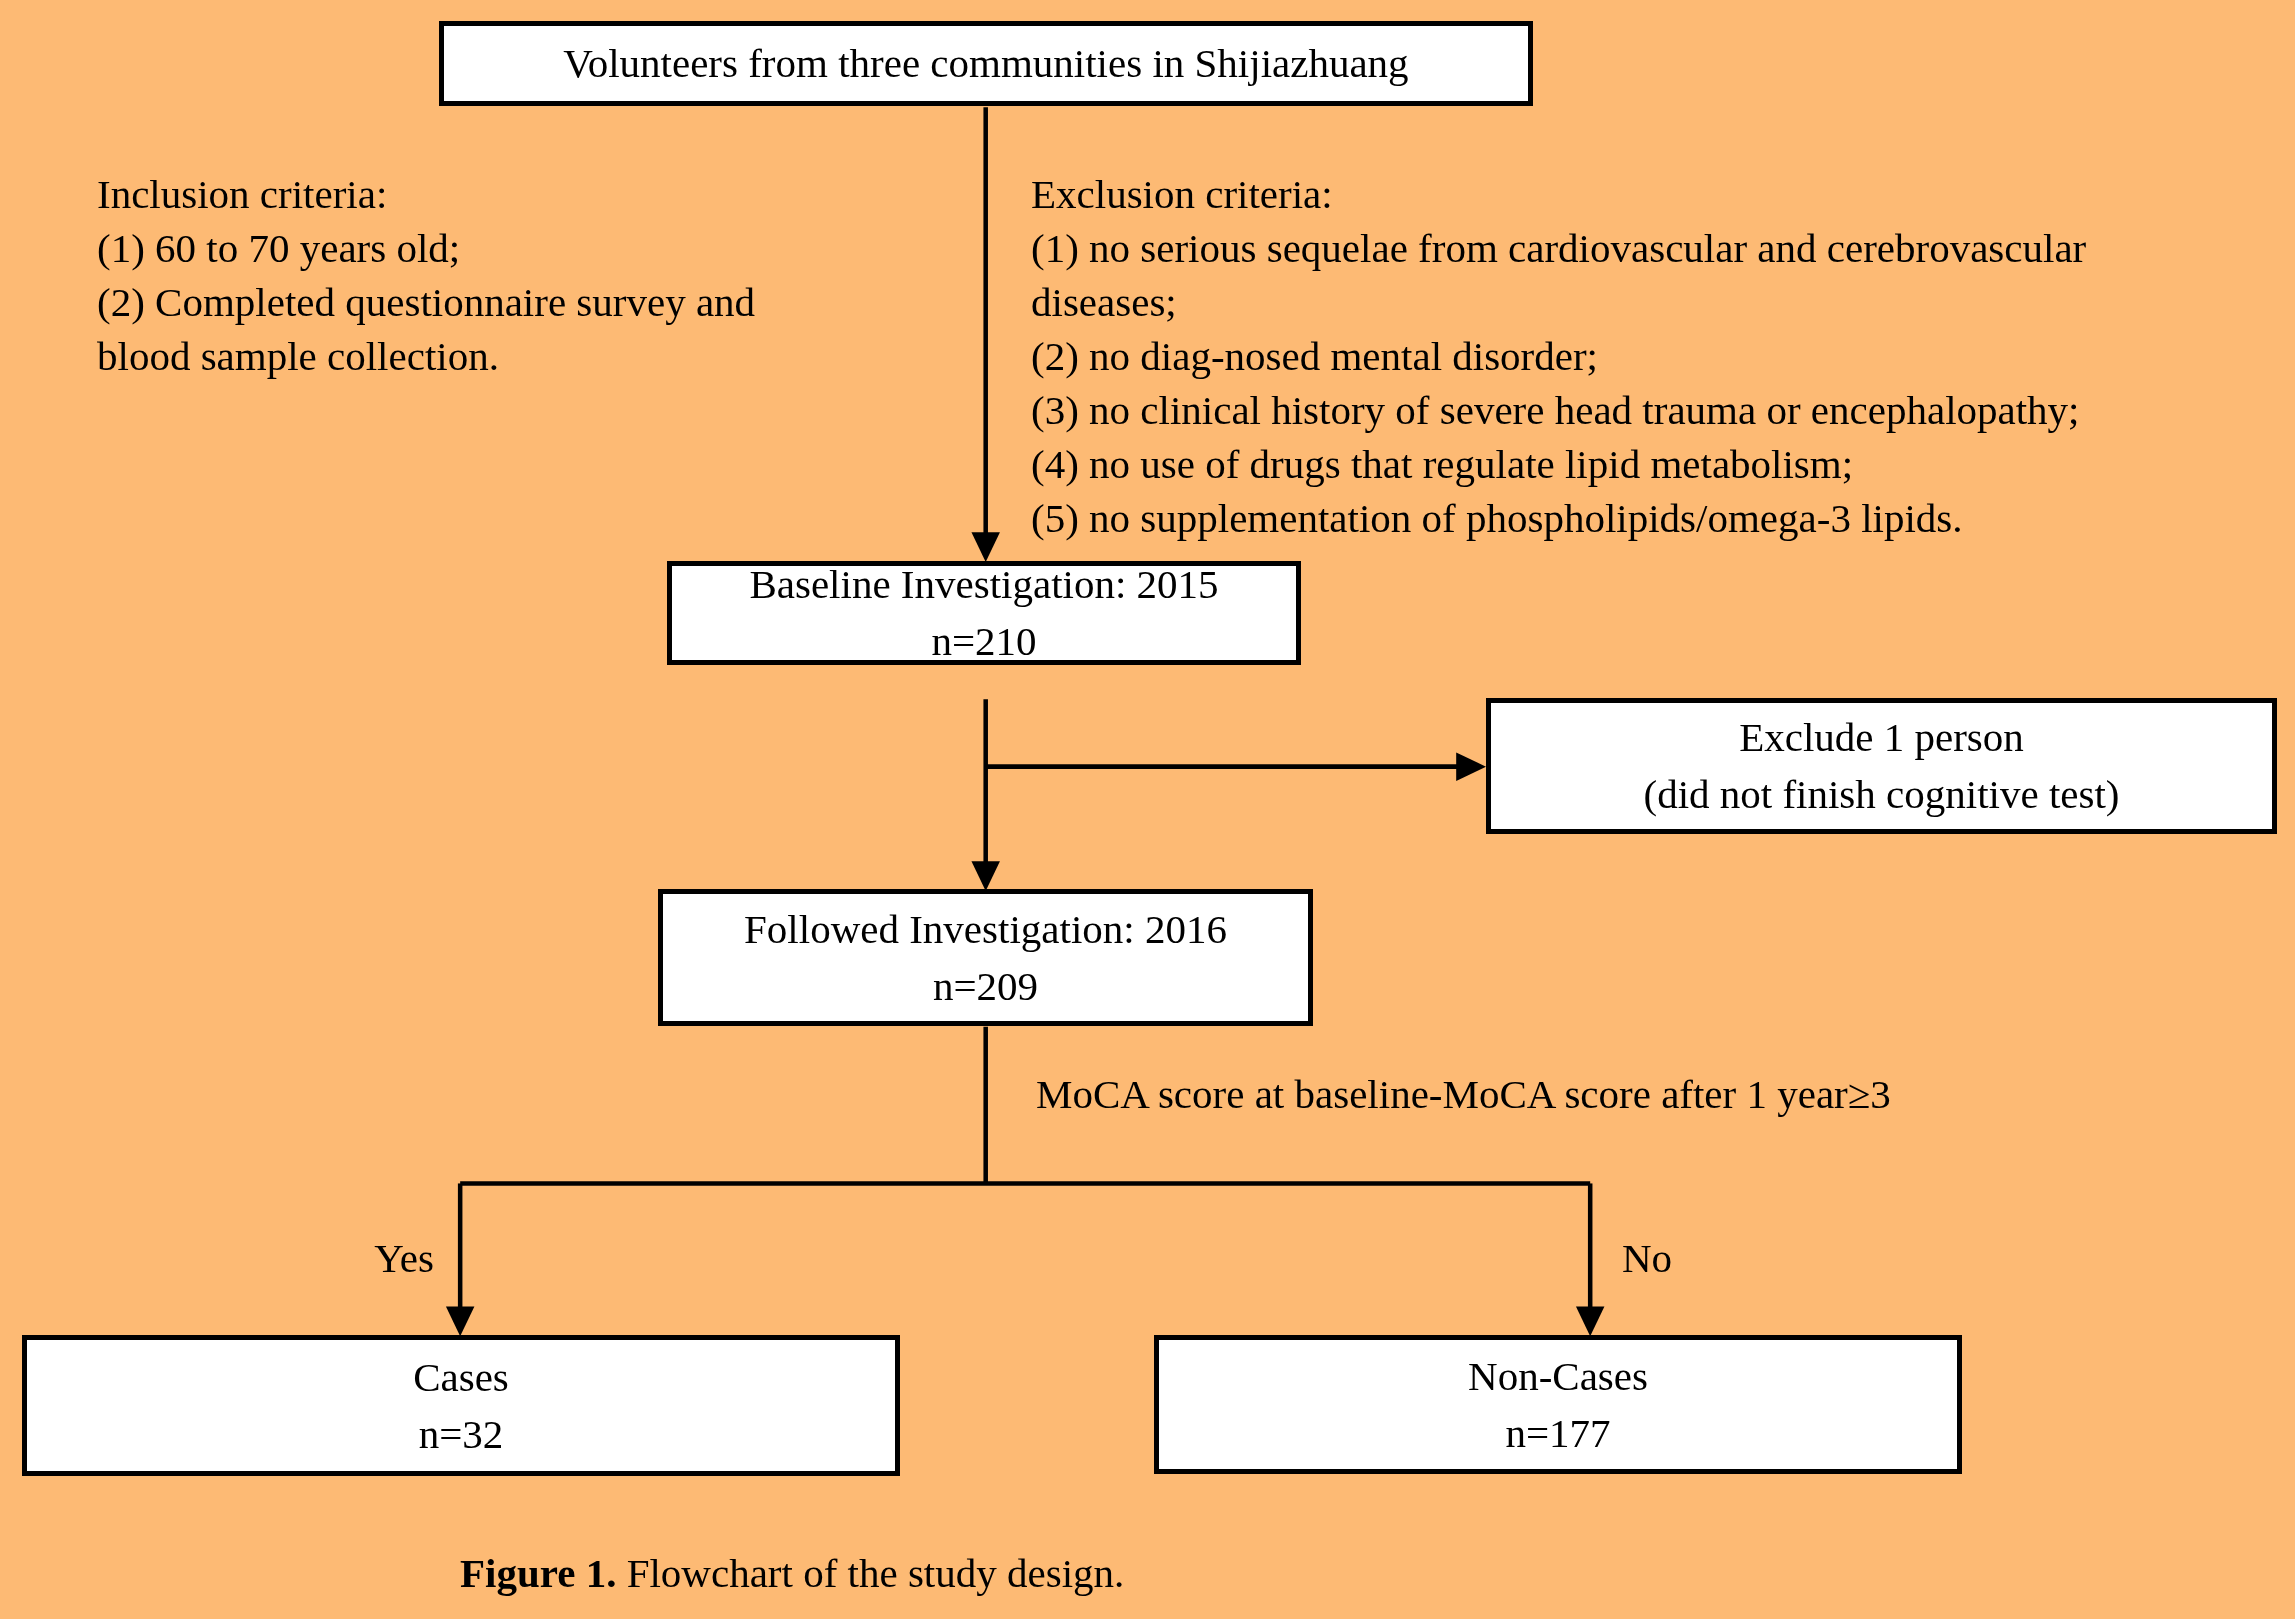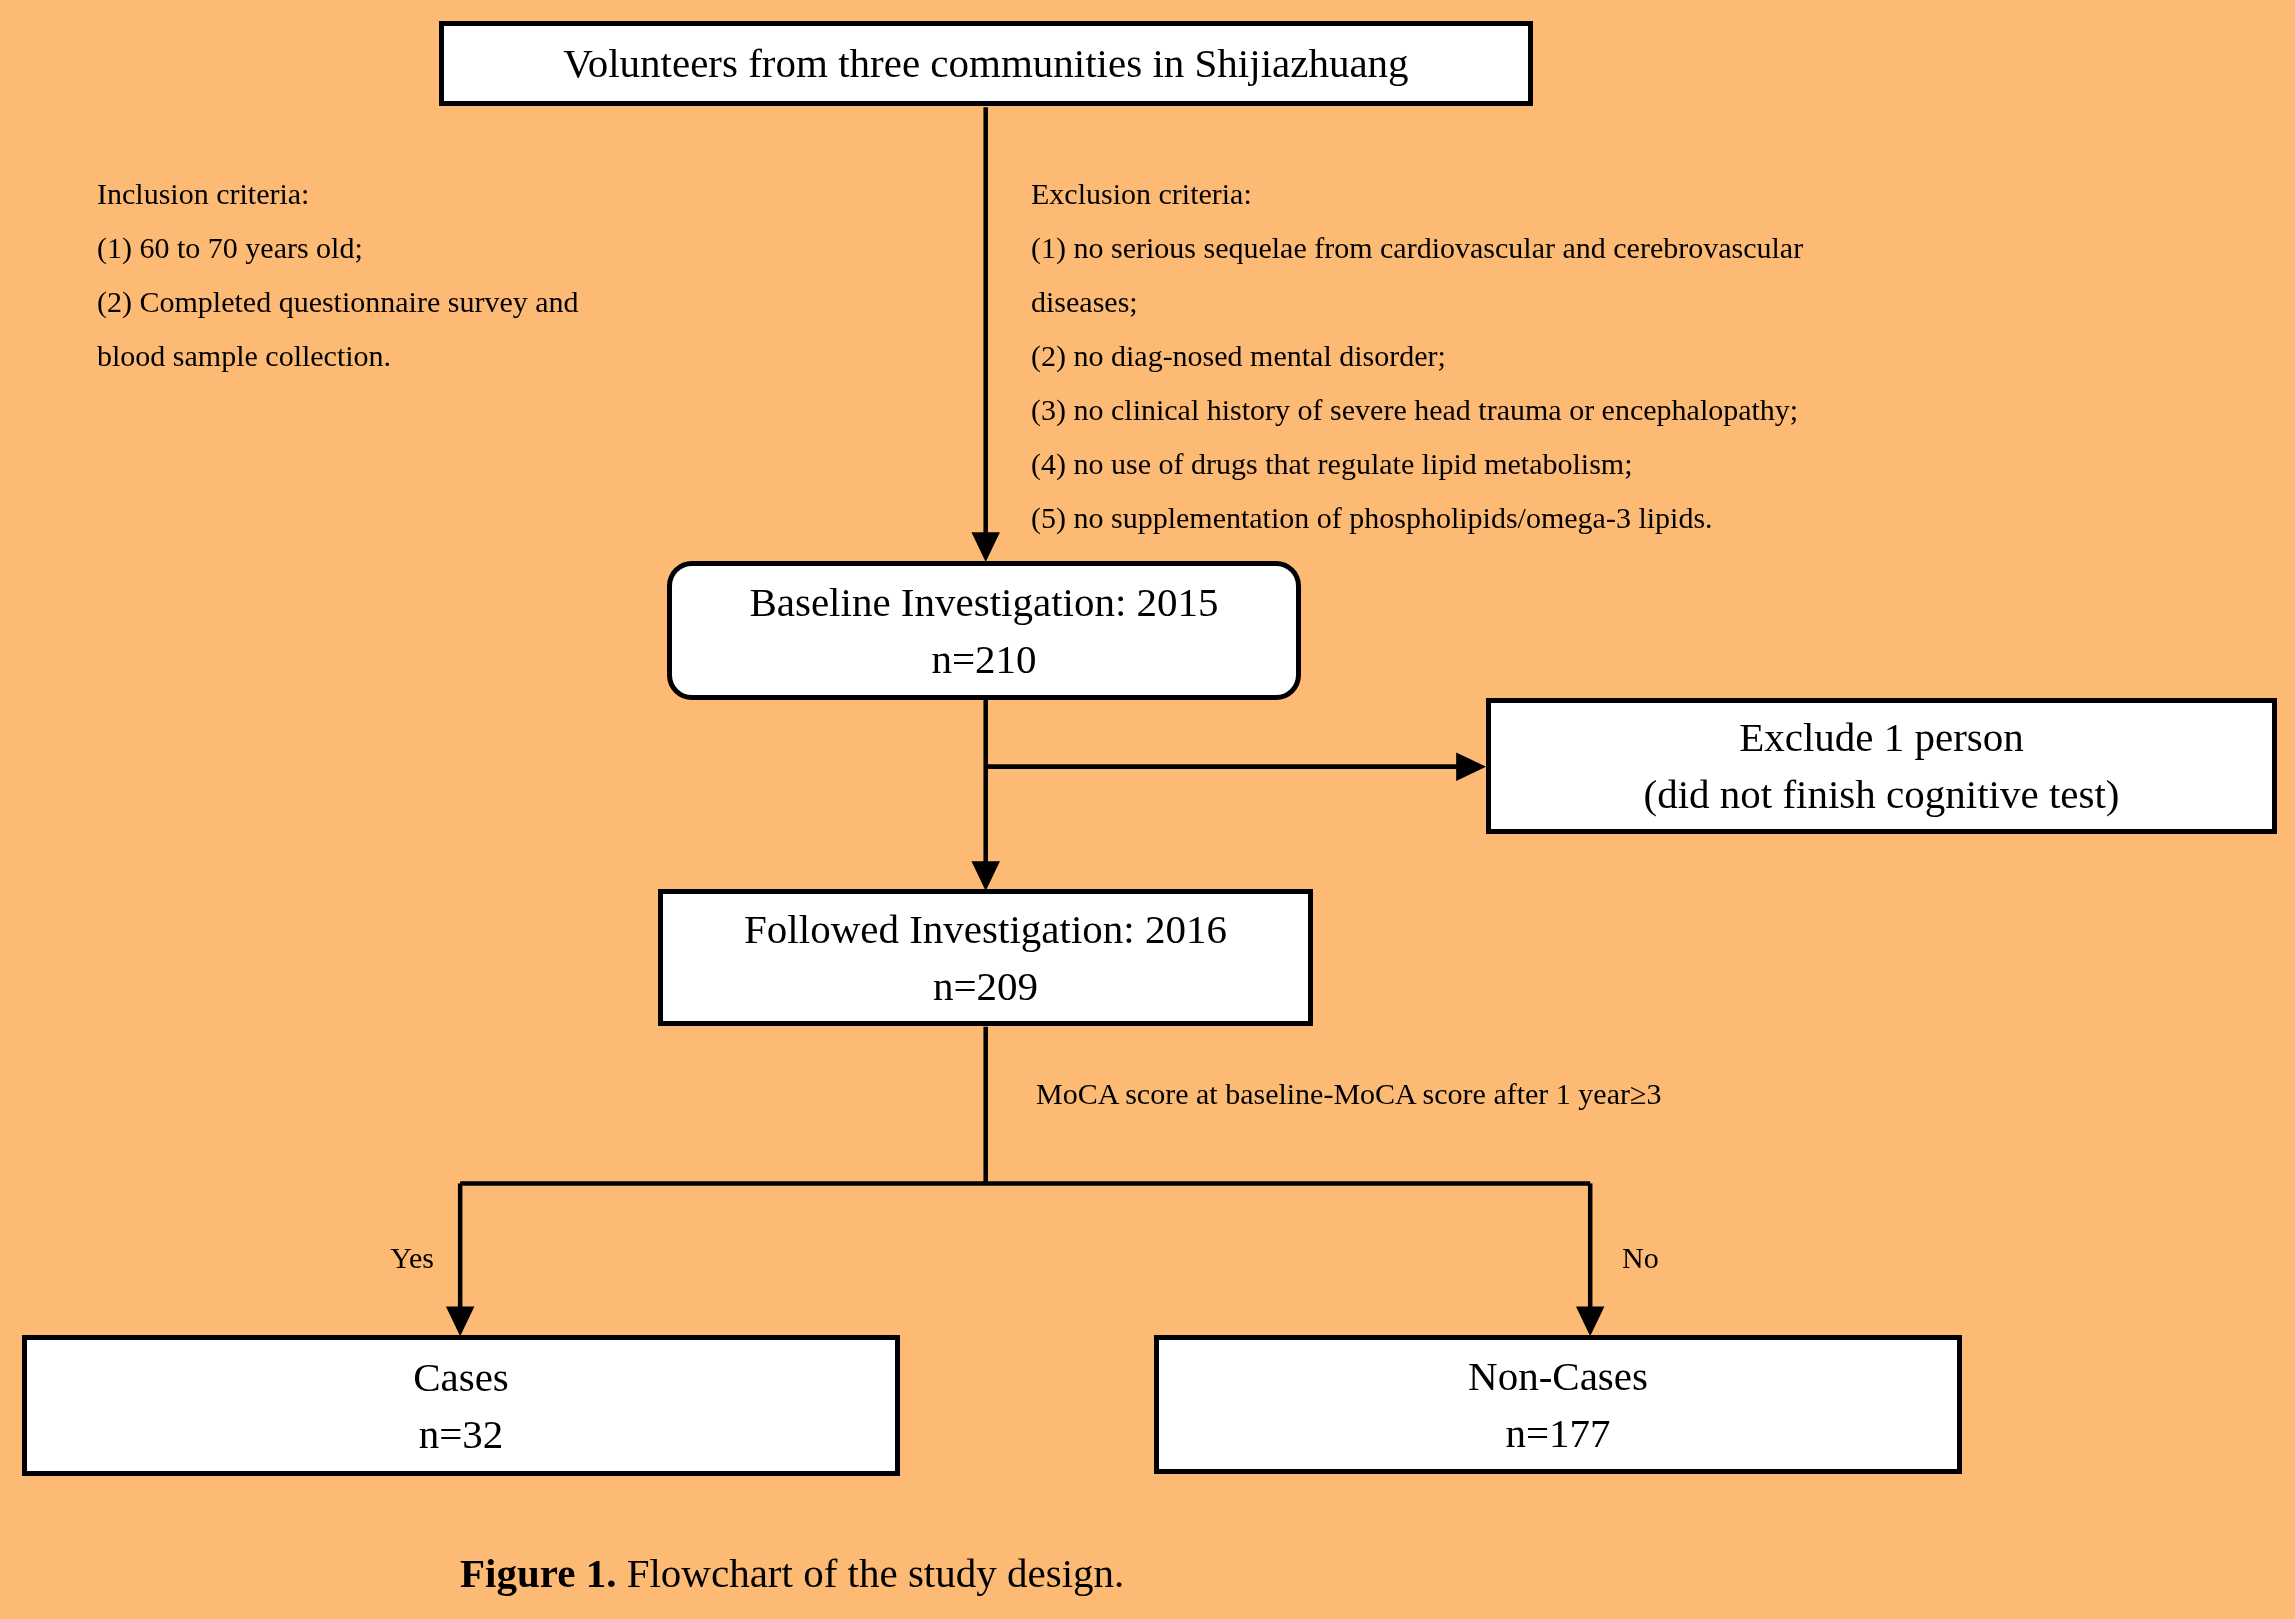--- a/index.html
+++ b/index.html
@@ -21,41 +21,41 @@
     flex-direction:column;
     align-items:center;
     justify-content:center;
     text-align:center;
     font-size:41px;
     line-height:57px;
     white-space:nowrap;
   }
   .textblock{
     position:absolute;
-    font-size:30px;
+    font-size:41px;
     line-height:54px;
     white-space:nowrap;
   }
   .tline{white-space:nowrap;}
   #svg-connectors{position:absolute;left:0;top:0;width:2295px;height:1620px;}
   #svg-connectors line{stroke:#000000;stroke-width:7;}
   #svg-connectors polygon{fill:#000000;stroke:none;}
   #yes-label{text-align:right;}
   #caption{
     position:absolute;
     left:460px;
     top:1547px;
     font-size:41px;
     line-height:52px;
     white-space:nowrap;
   }
   #caption .cap-label{font-weight:bold;}
   
   #box-volunteers{left:439px;top:21.4px;width:1094px;height:85px;}
-  #box-baseline{left:667px;top:561px;width:634px;height:139px;border-radius:25px;}
+  #box-baseline{left:667px;top:561px;width:634px;height:104px;}
   #box-exclude{left:1486px;top:698px;width:791px;height:136px;}
   #box-followed{left:658px;top:889px;width:655px;height:137px;}
   #box-cases{left:22px;top:1335px;width:878px;height:141px;}
   #box-noncases{left:1154px;top:1335px;width:808px;height:139px;}
   
   #inclusion-block{left:97px;top:167px;}
   #exclusion-block{left:1031px;top:167px;}
   #cognitive-block{left:1036px;top:1067px;}
   #yes-label{left:272px;top:1231px;width:162px;}
   #no-label{left:1622px;top:1231px;}

